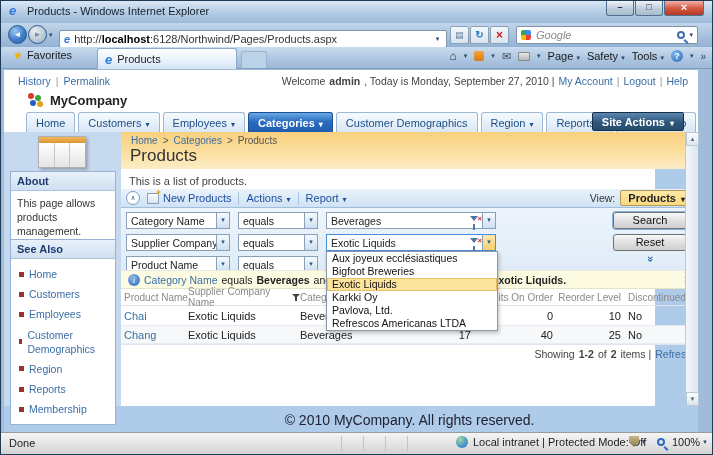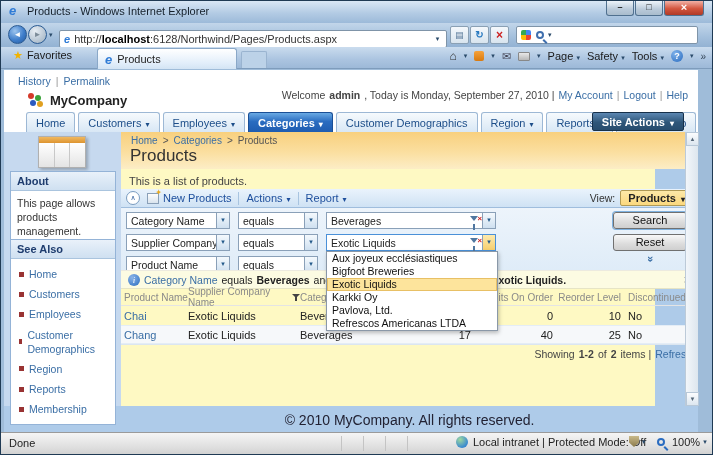--- a/index.html
+++ b/index.html
@@ -71,21 +71,21 @@
   .i-print{width:12px;height:9px;background:linear-gradient(#e8e8e8,#b8b8b8);border:1px solid #888;border-radius:1px;display:inline-block;}
   .i-help{width:12px;height:12px;border-radius:50%;background:radial-gradient(circle at 35% 30%,#7fb2ea,#2a6cc0);
     color:#fff;font-size:9px;font-weight:bold;text-align:center;line-height:12px;display:inline-block;}
   .i-help::before{content:"?";}
   .i-chevmore::before{content:"»";color:#345;font-size:10px;}
   
   .viewport{position:absolute;left:3px;top:69px;width:694px;height:363px;background:#aecbe9;}
   .pagehead{position:absolute;left:3px;top:69px;width:694px;height:62px;background:#fff;}
   .userbar{position:absolute;left:3px;top:72px;width:694px;height:16px;font-size:10.5px;color:#444;}
   .userbar .left{position:absolute;left:14px;top:2px;display:flex;gap:5px;}
-  .userbar .right{position:absolute;right:10px;top:16px;display:flex;gap:4px;white-space:nowrap;}
+  .userbar .right{position:absolute;right:10px;top:2px;display:flex;gap:4px;white-space:nowrap;}
   a.lnk{color:#3a6ea5;text-decoration:none;cursor:pointer;}
   .sep{color:#999;}
   .brandrow{position:absolute;left:3px;top:90px;height:22px;}
   .logo-ppl{position:absolute;left:24px;top:2px;width:15px;height:14px;}
   .logo-ppl i{position:absolute;width:6px;height:6px;border-radius:50%;}
   .logo-ppl i:nth-child(1){left:0;top:0;background:#d43a2a;}
   .logo-ppl i:nth-child(2){left:7px;top:2px;background:#3aa33a;}
   .logo-ppl i:nth-child(3){left:2px;top:7px;background:#2a5ac0;}
   .logo-ppl i:nth-child(4){left:9px;top:8px;background:#e0a020;}
   .brand-name{position:absolute;left:46px;top:2px;font-size:13px;font-weight:bold;color:#222;}
@@ -116,21 +116,21 @@
   .box-about{top:39px;}
   .box-seealso{top:107px;}
   .sa-item{display:flex;align-items:center;gap:5px;padding:3px 2px;cursor:pointer;}
   .i-bullet{width:5px;height:5px;background:#993333;display:inline-block;}
   .sa-item a{font-size:10.5px;}
   
   .crumbband{position:absolute;left:120px;top:131px;width:577px;height:37px;
     background:linear-gradient(#f8d07e,#fbdfa0 55%,#fcedc6);}
   .breadcrumb{position:absolute;left:10px;top:3px;font-size:10px;color:#555;display:flex;gap:5px;}
   .page-title{position:absolute;left:9px;top:14px;font-size:17px;color:#333;}
-  .main{position:absolute;left:120px;top:168px;width:534px;height:237px;background:#fef9c3;}
+  .main{position:absolute;left:120px;top:168px;width:534px;height:237px;background:#ffffff;}
   .desc{position:absolute;left:8px;top:6px;font-size:11px;color:#444;}
   
   .toolbar{position:absolute;left:0;top:20px;width:577px;height:19px;display:flex;align-items:center;gap:7px;
     background:linear-gradient(#eaf3fc,#cfe2f4);border-bottom:1px solid #9fbddd;padding:0 5px;font-size:11px;}
   .collapse-btn{width:14px;height:14px;border-radius:50%;border:1px solid #7a9cc0;background:#fff;
     text-align:center;line-height:12px;font-size:7px;color:#2a5a9a;cursor:pointer;}
   .collapse-btn::before{content:"∧";}
   .newdoc-ic{width:12px;height:11px;background:linear-gradient(#fdfdfd,#d9e4ee);border:1px solid #8aa0b8;position:relative;display:inline-block;}
   .newdoc-ic::after{content:"✦";position:absolute;right:-4px;top:-6px;color:#e8a81c;font-size:8px;}
   .tb-link{color:#1d4e9c;cursor:pointer;display:flex;align-items:center;gap:4px;}
@@ -237,20 +237,21 @@
     <div class="addressbox">
       <span class="ie-e"></span>
       <span class="url"><span>http://</span><b>localhost</b><span>:6128/Northwind/Pages/Products.aspx</span></span>
       <span class="addr-dd mini-caret">▾</span>
     </div>
     <div class="addr-btn btn-compat"></div>
     <div class="addr-btn btn-refresh"></div>
     <div class="addr-btn btn-stop"></div>
     <div class="searchbox">
       <span class="glogo"></span>
+      <span class="search-text">Google</span>
       <span class="mag"></span>
       <span class="mini-caret">▾</span>
     </div>
   </div>
 
   <div class="cmdbar">
     <div class="fav-btn">
       <span class="i-star"></span>
       <span>Favorites</span>
     </div>

